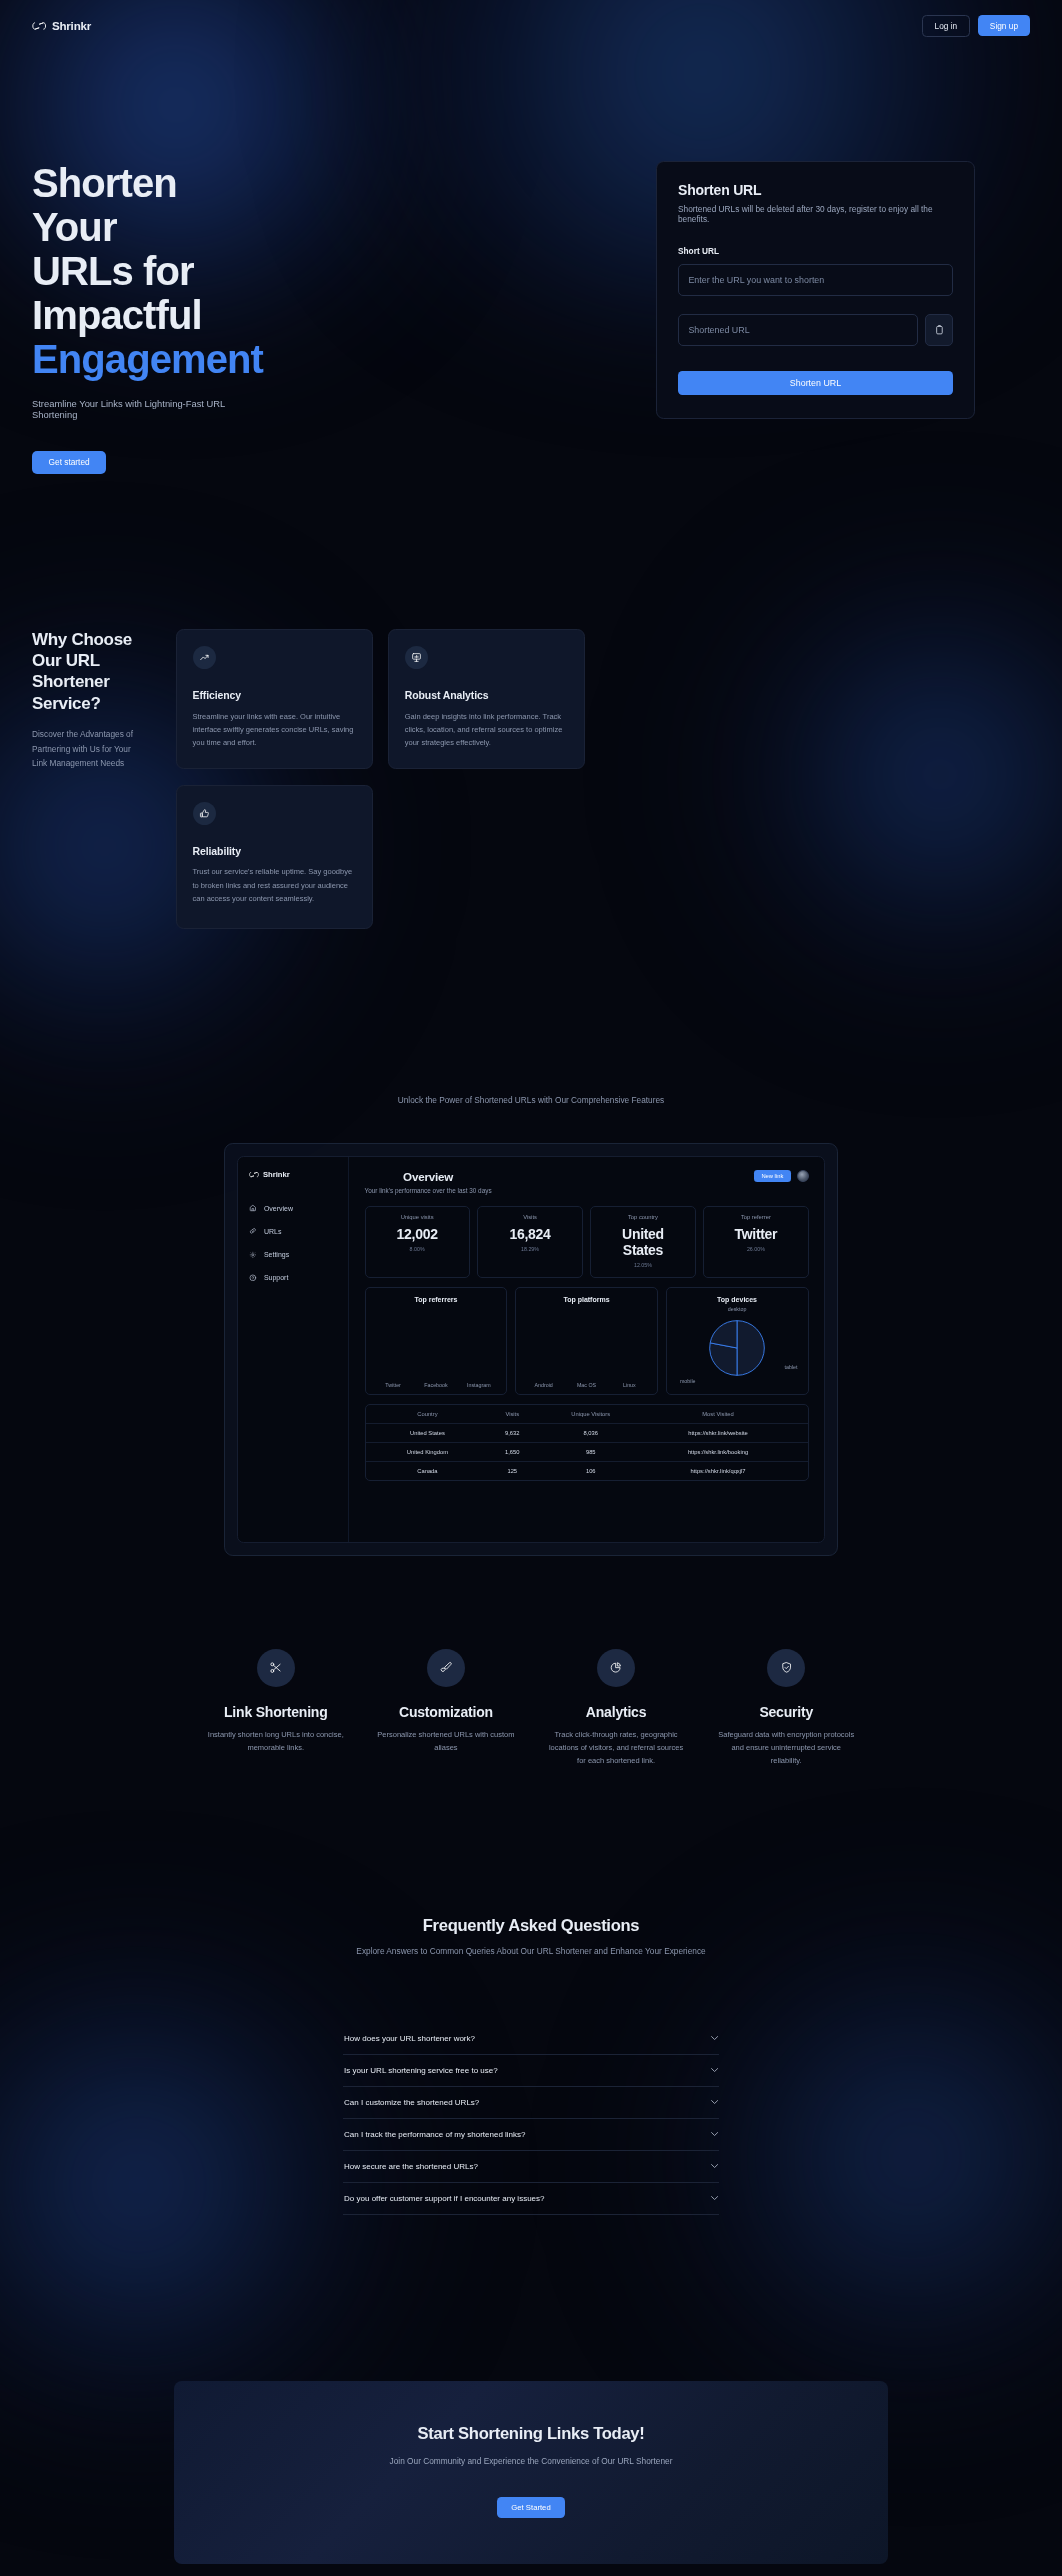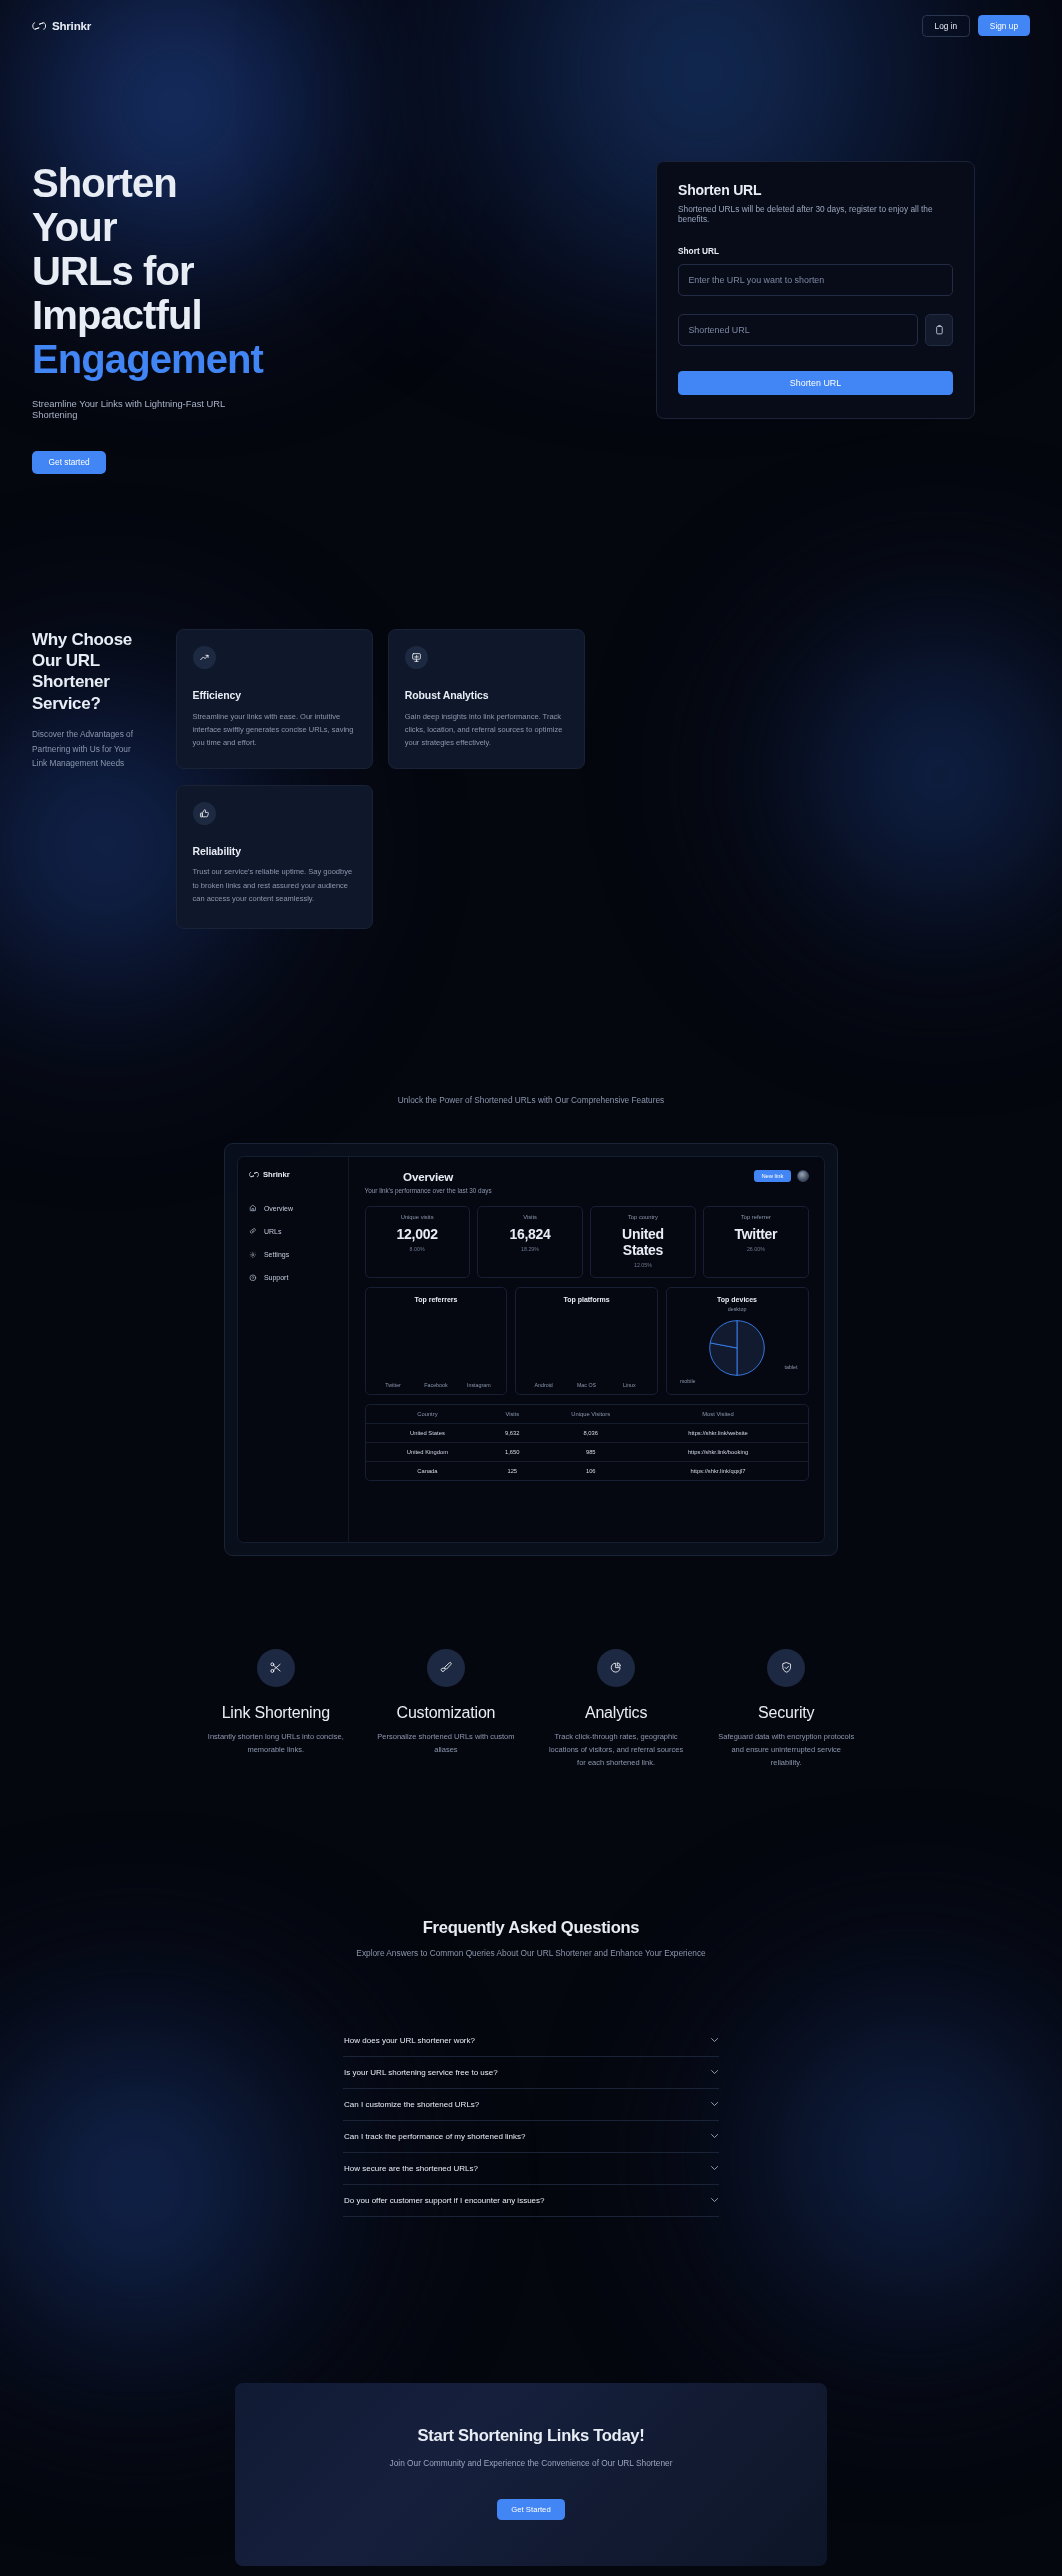--- a/index.html
+++ b/index.html
@@ -95,33 +95,33 @@
   .pie-lab { position:absolute; font-size:5.3px; color:#8c97ae; }
   .tbl { margin-top:8.9px; border:0.6px solid #161f33; border-radius:5px; overflow:hidden; }
   .tr { display:grid; grid-template-columns:1.25fr 0.75fr 1.1fr 1.9fr; padding:6px 8.9px; font-size:5.8px; border-bottom:0.6px solid #141c2e; }
   .tr:last-child { border-bottom:none; }
   .tr.head { color:#8c97ae; }
   .tr.body { color:#d3dae7; }
 
   
   .iconrow { margin:93px auto 0 auto; width:664px; display:grid; grid-template-columns:repeat(4,1fr); gap:16.6px; text-align:center; }
   .ifeat .circ { width:38px; height:38px; border-radius:50%; background:#1d2942; margin:0 auto; display:flex; align-items:center; justify-content:center; }
-  .ifeat h3 { margin-top:17.7px; font-size:16px; font-weight:400; letter-spacing:-0.2px; }
+  .ifeat h3 { margin-top:17.7px; font-size:14px; font-weight:700; letter-spacing:-0.2px; }
   .ifeat p { margin-top:8.9px; font-size:7.5px; line-height:1.7; color:#8c97ae; padding:0 7.7px; }
 
   
   .faq { margin-top:149px; text-align:center; }
   .faq h2 { font-size:16.6px; font-weight:700; letter-spacing:-0.3px; }
   .faq .sub { margin:8.9px auto 0 auto; font-size:8.3px; line-height:1.6; color:#8c97ae; max-width:354px; }
   .faq-list { margin:64px auto 0 auto; width:376px; text-align:left; }
   .faq-item { display:flex; align-items:center; justify-content:space-between; padding:11px 1.1px; border-bottom:0.6px solid #1b2336; cursor:pointer; }
   .faq-q { font-size:8px; color:#e8edf5; }
 
   
-  .cta { margin:166px auto 0 auto; width:592px; border-radius:8px; padding:43px 0 46px 0; text-align:center;
+  .cta { margin:166px auto 0 auto; width:714px; border-radius:8px; padding:43px 0 46px 0; text-align:center;
          background:linear-gradient(135deg,#101a33 0%,#16203d 35%,#111a30 70%,#0d1628 100%); }
   .cta h2 { font-size:16.6px; font-weight:700; letter-spacing:-0.3px; }
   .cta p { margin-top:12px; font-size:8.3px; color:#9aa6bd; }
   .cta .btn-primary { margin-top:31px; padding:6px 14px; font-size:7.7px; }
 </style>
 </head>
 <body>
 
 <div class="glow g1"></div>
 <div class="glow g2"></div>

